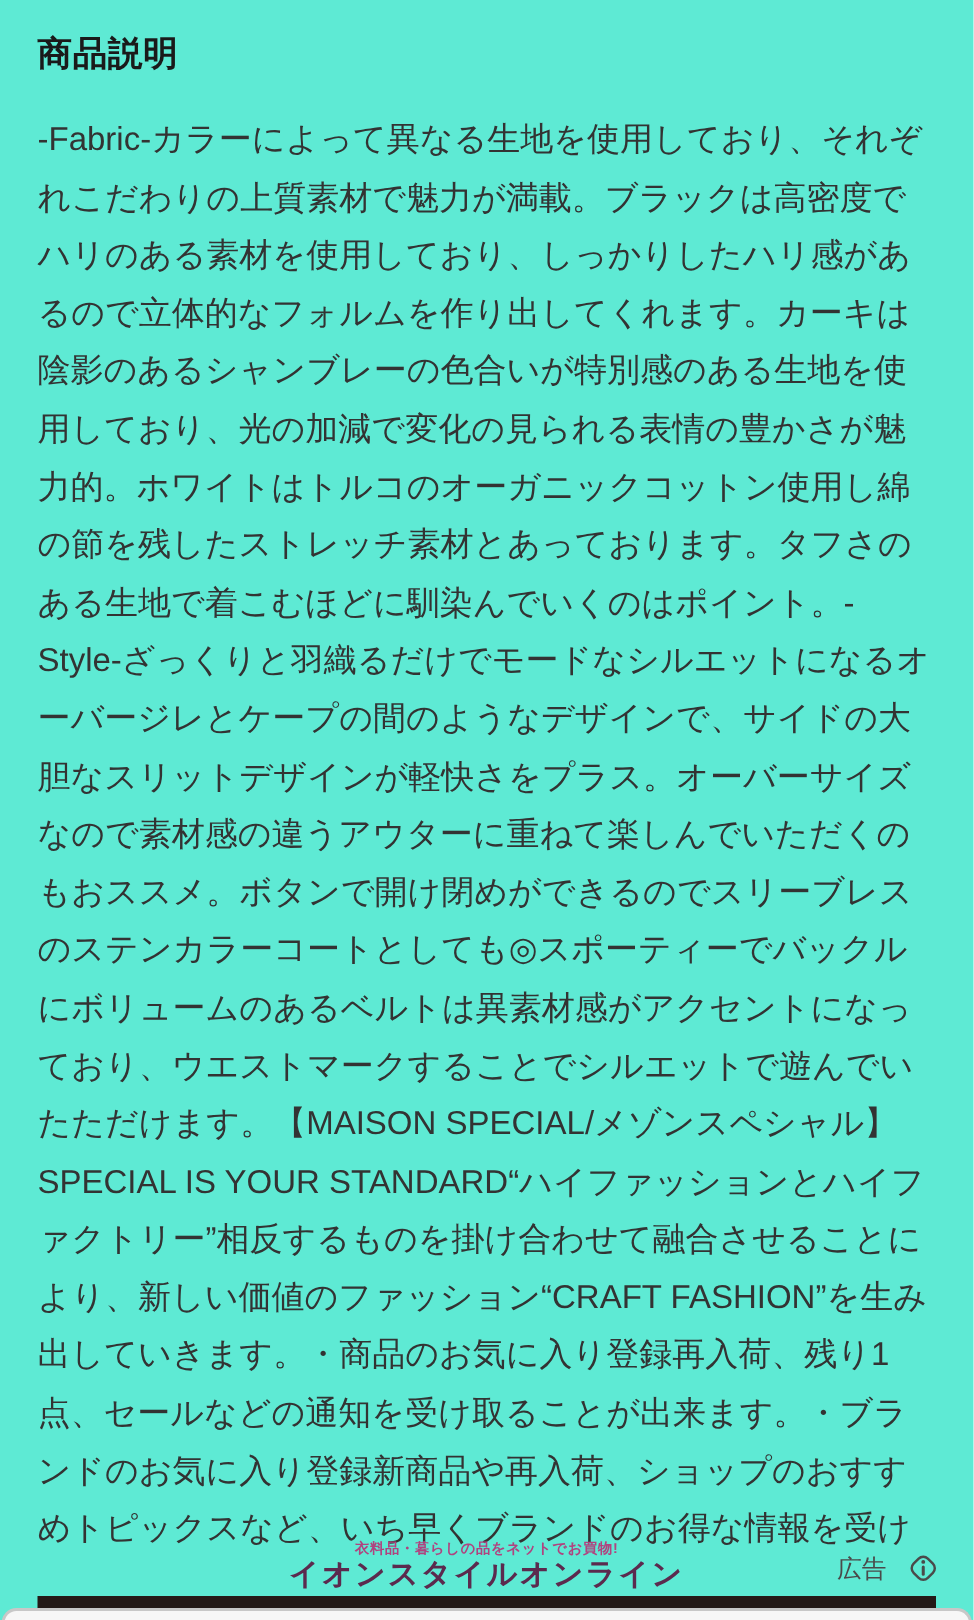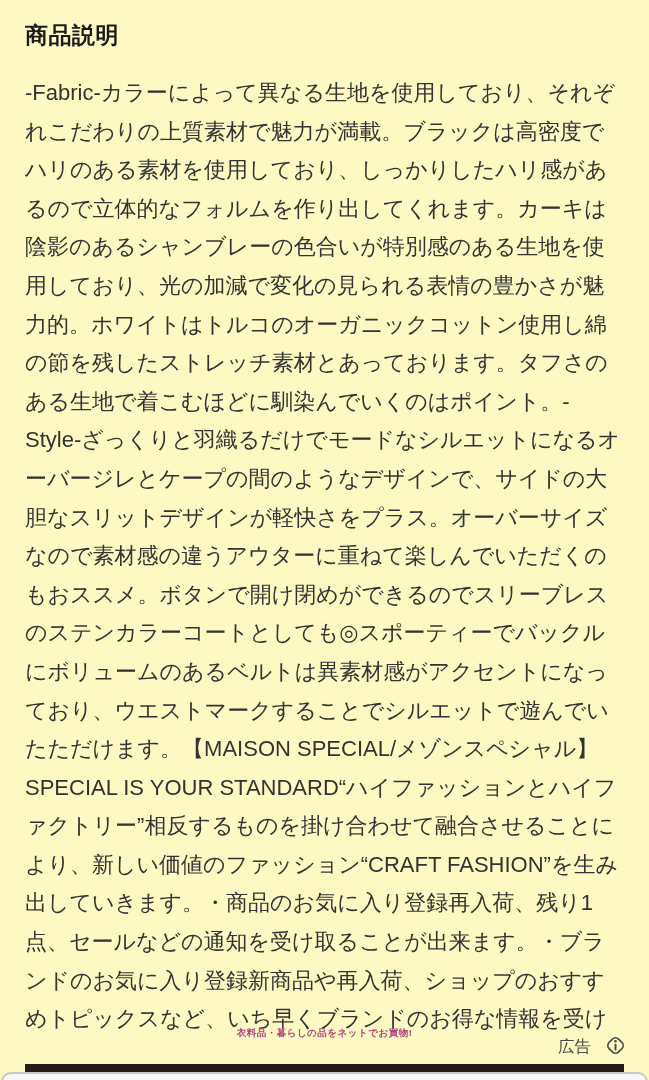--- a/index.html
+++ b/index.html
@@ -5,21 +5,21 @@
   html, body {
     margin: 0;
     padding: 0;
     background: #ffffff;
     font-family: "Liberation Sans", "DejaVu Sans", sans-serif;
   }
   .page {
     position: relative;
     width: 649px;
     height: 1080px;
-    background: #fef9c3;
+    background: #5eead4;
     overflow: hidden;
   }
   .page-title {
     position: absolute;
     top: 5px;
     left: 25px;
     font-size: 23px;
     font-weight: 700;
     color: #1a1a1a;
     letter-spacing: 0.5px;
@@ -106,20 +106,21 @@
 <div class="page">
 
   <h1 class="page-title">商品説明</h1>
 
   <p class="description">-Fabric-カラーによって異なる生地を使用しており、それぞれこだわりの上質素材で魅力が満載。ブラックは高密度でハリのある素材を使用しており、しっかりしたハリ感があるので立体的なフォルムを作り出してくれます。カーキは陰影のあるシャンブレーの色合いが特別感のある生地を使用しており、光の加減で変化の見られる表情の豊かさが魅力的。ホワイトはトルコのオーガニックコットン使用し綿の節を残したストレッチ素材とあっております。タフさのある生地で着こむほどに馴染んでいくのはポイント。-Style-ざっくりと羽織るだけでモードなシルエットになるオーバージレとケープの間のようなデザインで、サイドの大胆なスリットデザインが軽快さをプラス。オーバーサイズなので素材感の違うアウターに重ねて楽しんでいただくのもおススメ。ボタンで開け閉めができるのでスリーブレスのステンカラーコートとしても◎スポーティーでバックルにボリュームのあるベルトは異素材感がアクセントになっており、ウエストマークすることでシルエットで遊んでいたただけます。【MAISON SPECIAL/メゾンスペシャル】SPECIAL IS YOUR STANDARD“ハイファッションとハイファクトリー”相反するものを掛け合わせて融合させることにより、新しい価値のファッション“CRAFT FASHION”を生み出していきます。・商品のお気に入り登録再入荷、残り1点、セールなどの通知を受け取ることが出来ます。・ブランドのお気に入り登録新商品や再入荷、ショップのおすすめトピックスなど、いち早くブランドのお得な情報を受け取ることができます。</p>
 
   <div class="ad-section">
 
     <div class="ad-logo">
       <div class="ad-tagline">衣料品・暮らしの品をネットでお買物!</div>
+      <div class="ad-logo-text">イオンスタイルオンライン</div>
     </div>
 
     <div class="ad-label">
       <span>広告</span>
       <span>
         <svg class="info-icon-svg" width="23" height="23" viewBox="0 0 24 24">
           <rect x="5" y="5" width="14" height="14" rx="4.5" fill="none" stroke="#4a4a4a" stroke-width="1.7" transform="rotate(45 12 12)"></rect>
           <circle cx="12" cy="7.6" r="1.35" fill="#4a4a4a"></circle>
           <rect x="10.95" y="10.1" width="2.1" height="7.2" rx="1.05" fill="#4a4a4a"></rect>
         </svg>

